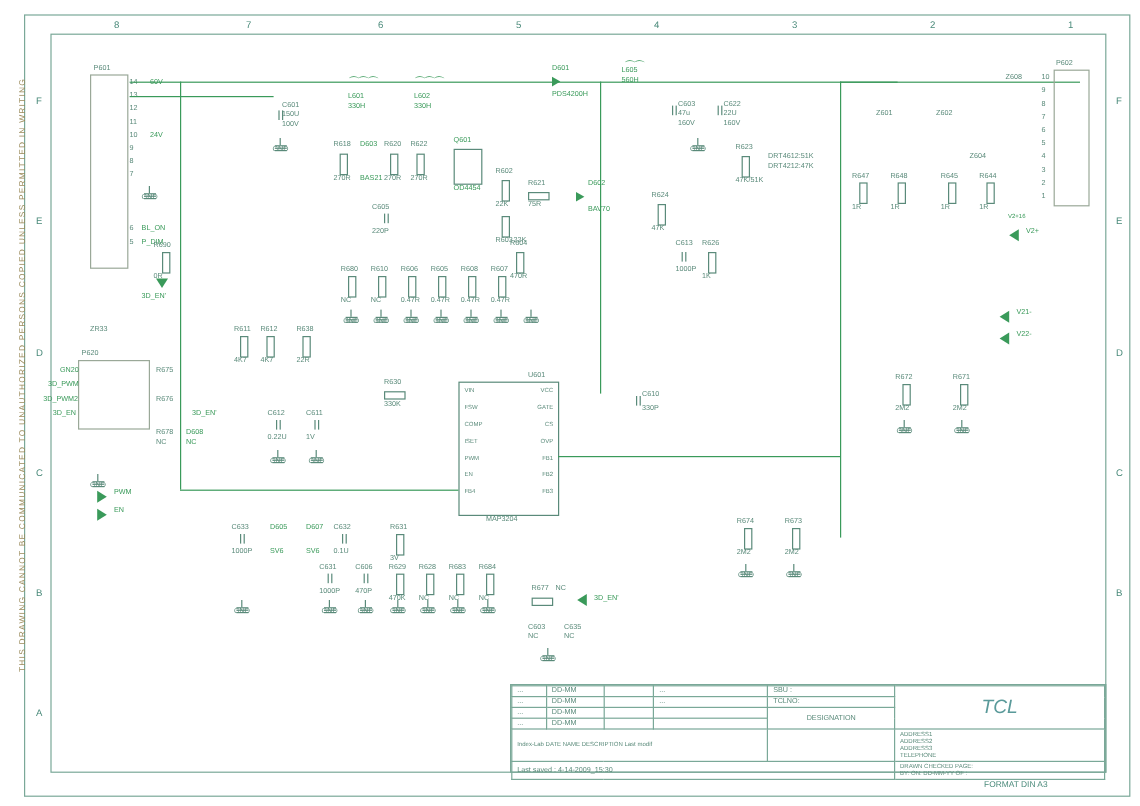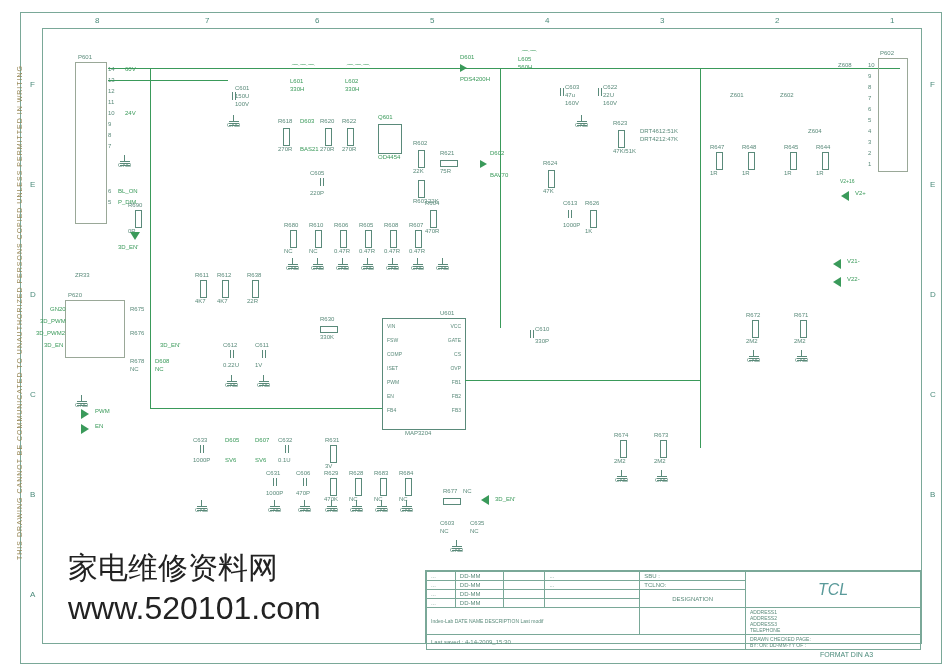--- a/index.html
+++ b/index.html
@@ -449,16 +449,14 @@
         <span>PAGE:</span><br>
         <span>BY:</span>
         <span>ON: DD-MM-YY</span>
         <span>OF :</span>
       </td>
     </tr>
   </tbody>
       </table>
 </div>
 
-<div class="watermark" style="left:68px;top:548px;font-size:30px">家电维修资料网</div>
-<div class="watermark" style="left:68px;top:590px;font-size:32px;font-family:Arial">www.520101.com</div>
 
 </div>
 
 </body></html>

